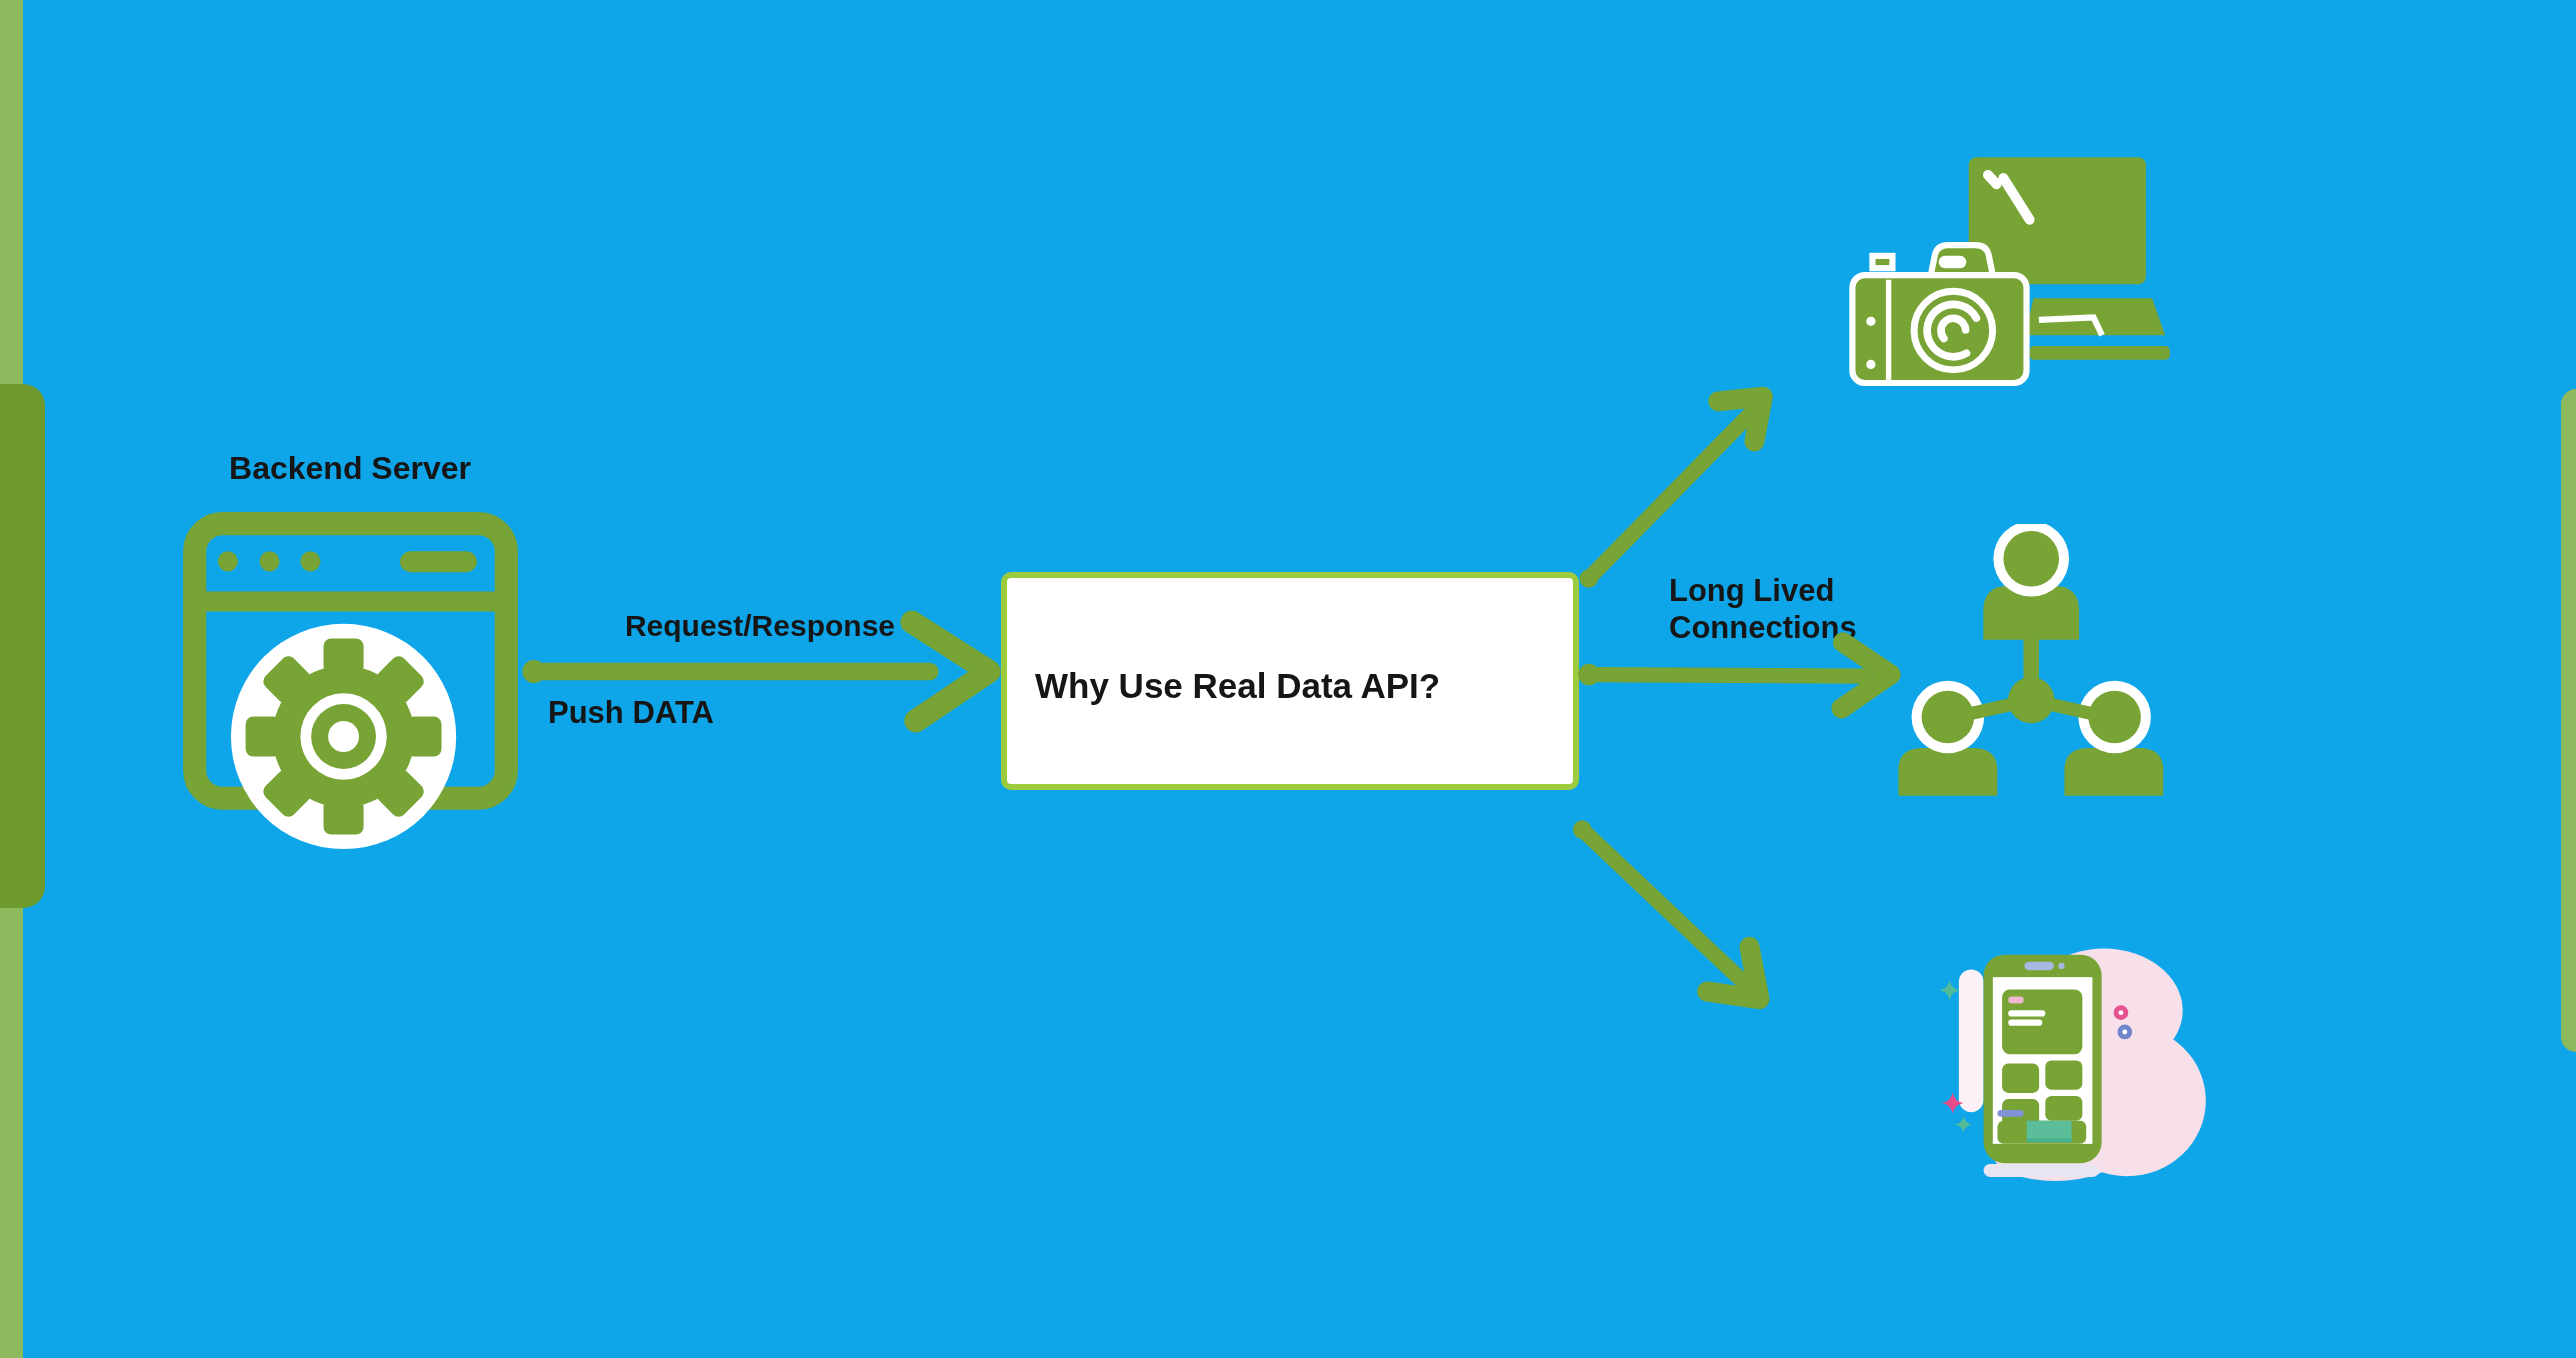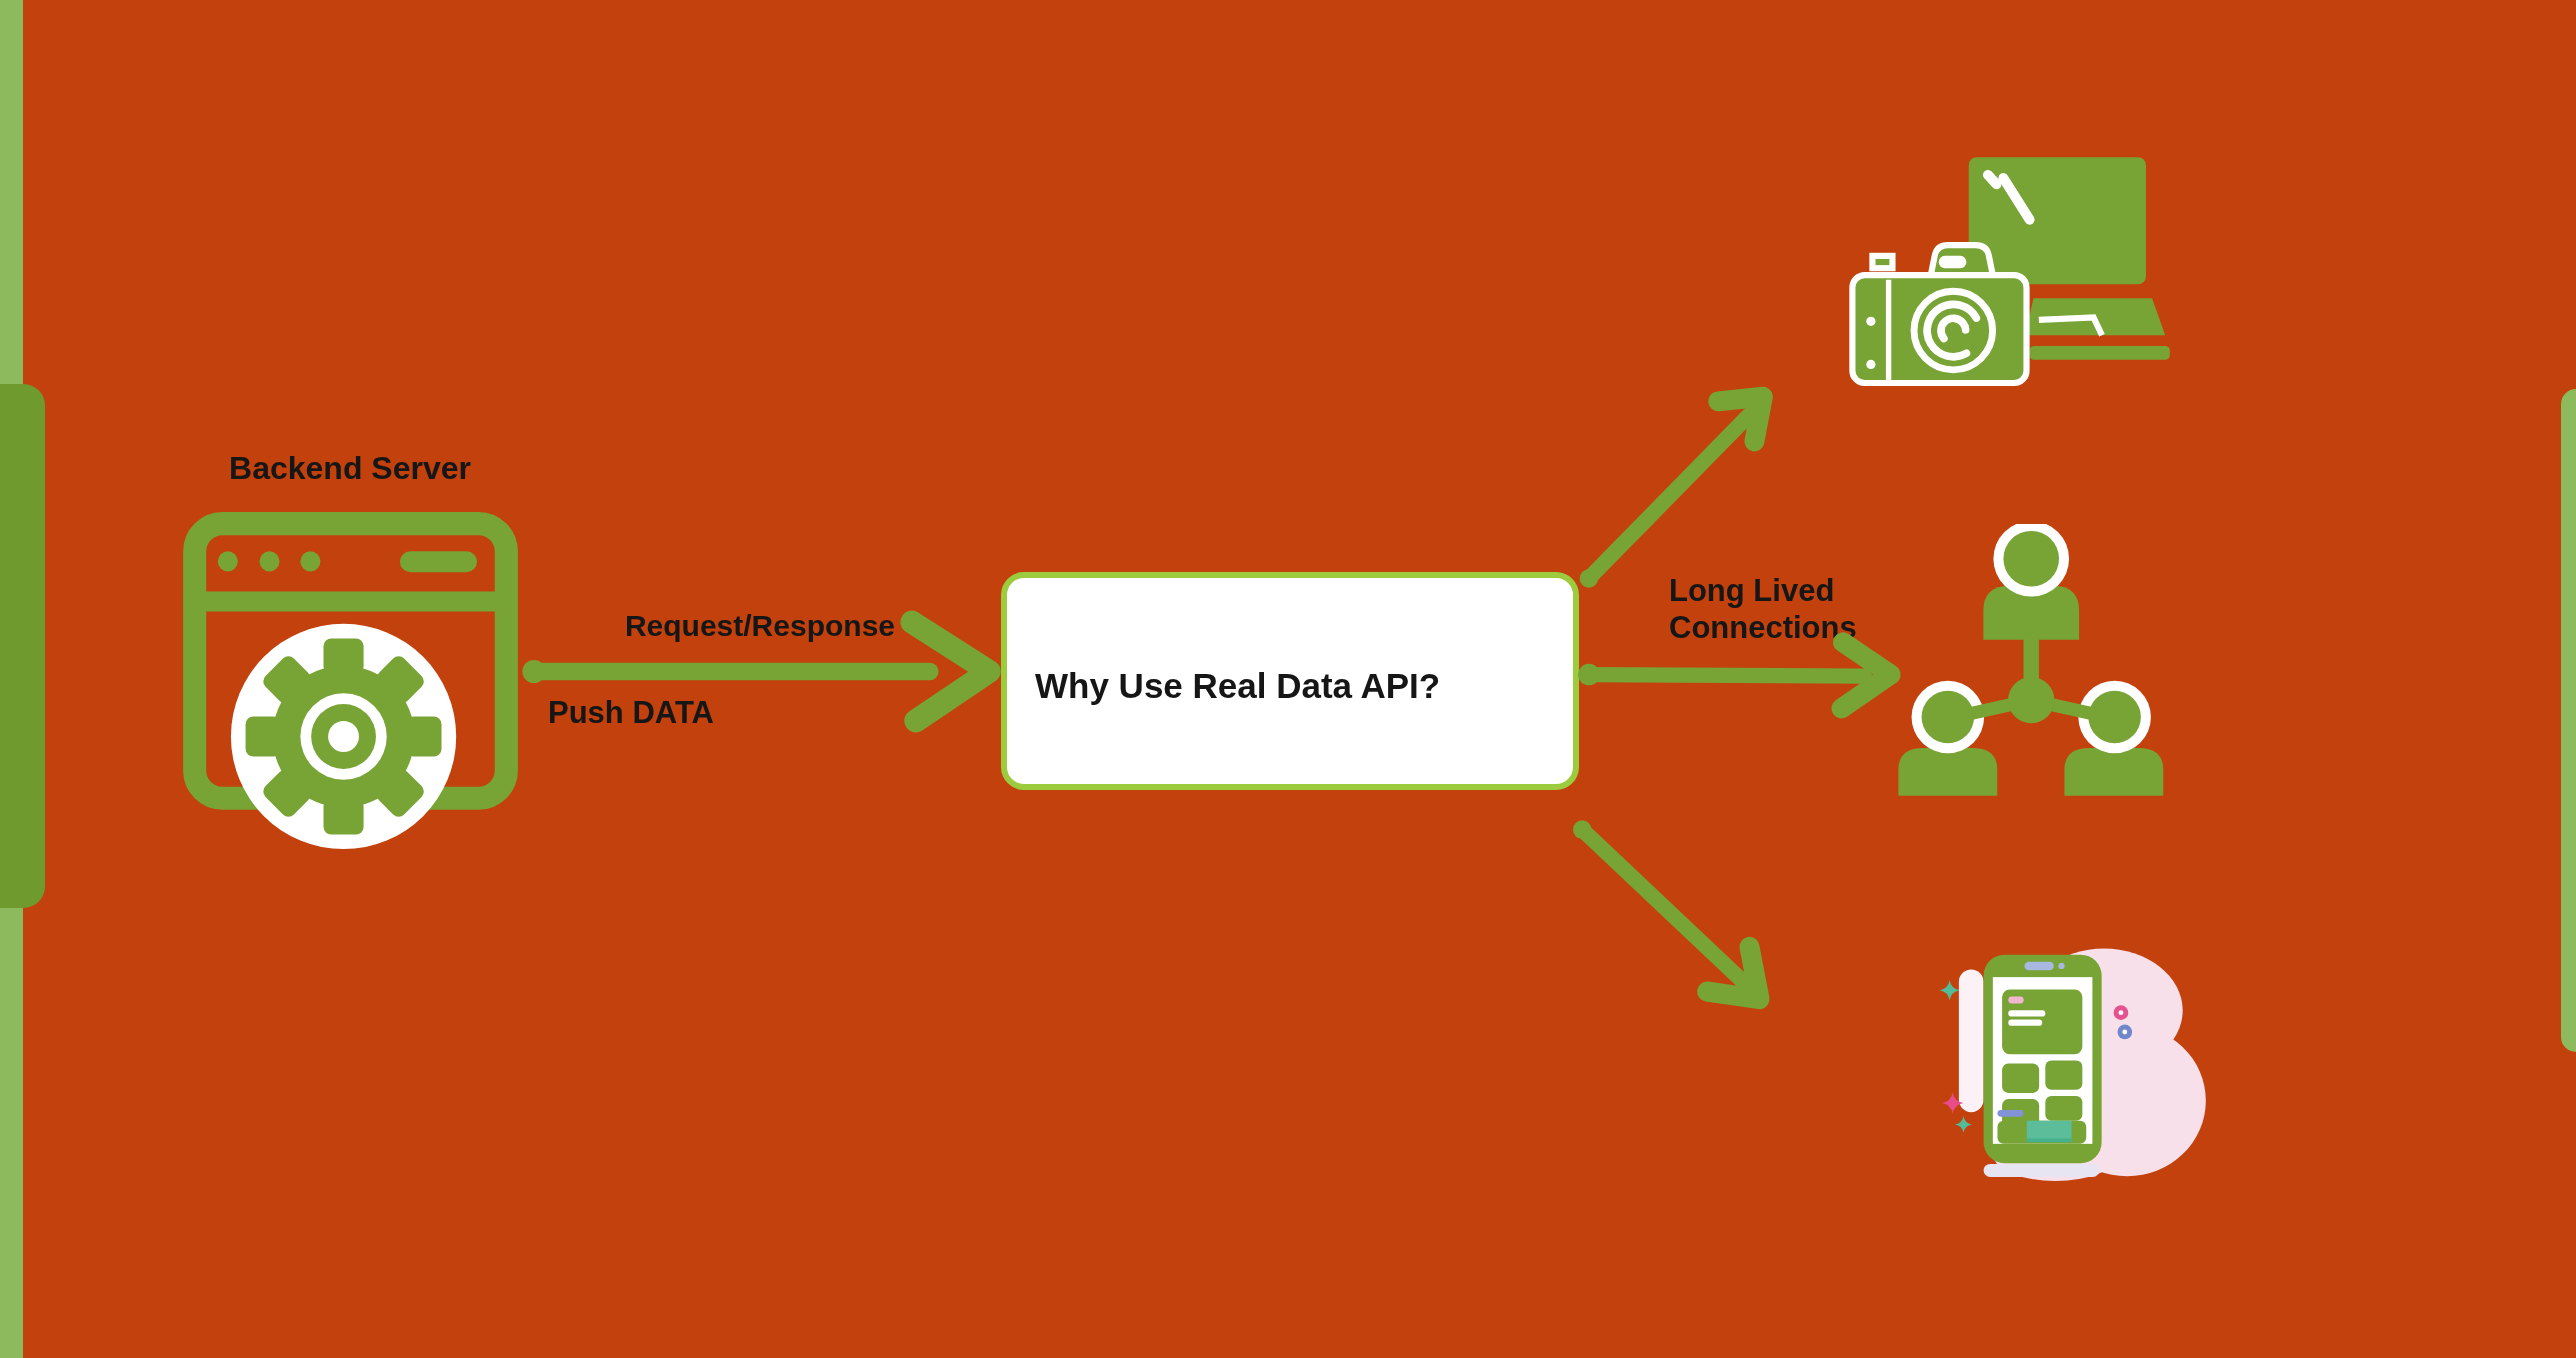--- a/index.html
+++ b/index.html
@@ -1,20 +1,20 @@
 <!DOCTYPE html>
 <html style="font-size:12.3px"><head>
 <meta charset="utf-8">
 <style>
   html, body { margin: 0; padding: 0; background: #ffffff; }
   .canvas {
     position: relative;
     width: 2576px;
     height: 1359px;
-    background: #c2410c;
+    background: #0ea5e9;
     overflow: hidden;
     font-family: "Liberation Sans", "DejaVu Sans", sans-serif;
   }
   .abs { position: absolute; }
 
   
   .strip-left   { left: 0; top: 0; width: 23px; height: 1359px; background: #8DBA5D; }
   .tab-left     { left: 0; top: 384px; width: 45px; height: 524px; background: #6F9A2E;
                   border-radius: 0 21.6px 21.6px 0; }
   .tab-right    { right: 0; top: 389px; width: 15.4px; height: 663px; background: #8DBA5D;
@@ -26,21 +26,21 @@
                    font-size: 32px; line-height: 1.1; }
   .req-label  { left: 540px; top: 609px; width: 355px; text-align: right;
                 font-size: 30px; line-height: 1.1; }
   .push-label { left: 548px; top: 696px; width: 293px; text-align: left;
                 font-size: 31px; line-height: 1.1; }
   .ll-label   { left: 1629px; top: 572px; font-size: 31px; line-height: 37px; margin-left: 40px; }
 
   
   .center-box { left: 1001px; top: 572px; width: 578px; height: 218px;
                 box-sizing: border-box;
-                border: 6.2px solid #9CCB3E; border-radius: 23px; background: #ffffff;
+                border: 6.2px solid #9CCB3E; border-radius: 10px; background: #ffffff;
                 display: flex; flex-direction: column; justify-content: center;
                 padding-left: 28px; padding-top: 10.8px; }
   .center-box .line { color: #161616; font-weight: bold; font-size: 35px; line-height: 46px; }
 
   svg { display: block; }
 </style>
 </head>
 <body>
 
 <div class="canvas">

